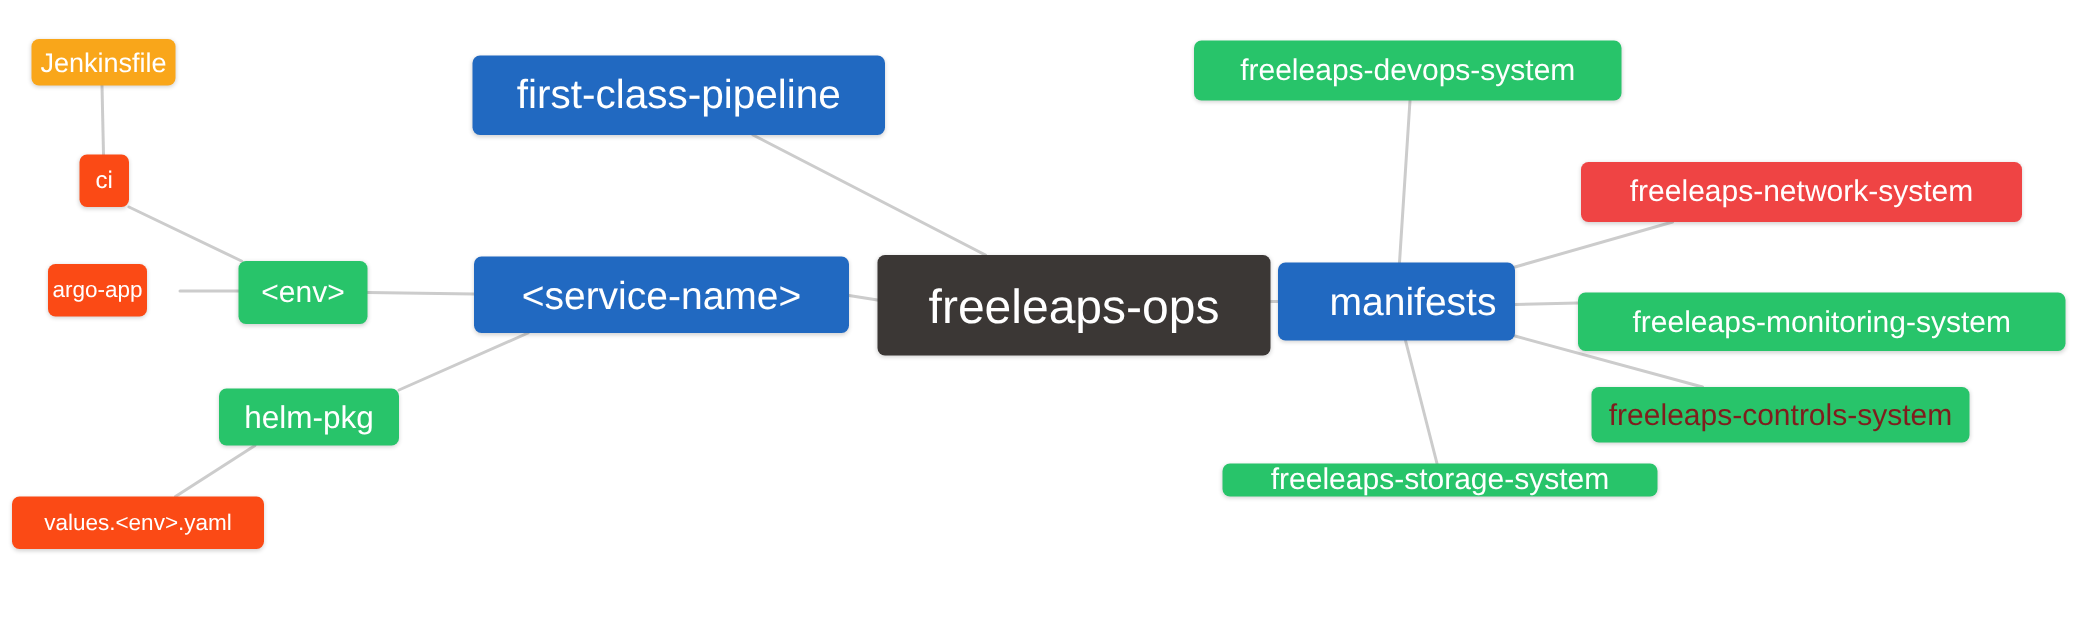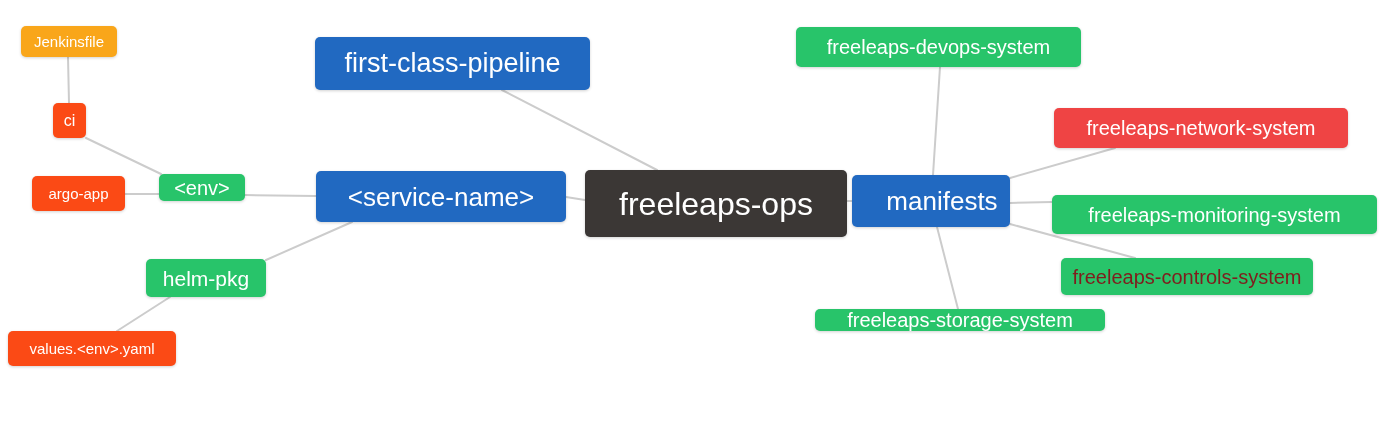--- a/index.html
+++ b/index.html
@@ -53,30 +53,30 @@
       <line x1="566" y1="197" x2="585" y2="200" stroke="#CCCCCC" stroke-width="2" stroke-linecap="round"></line>
       <line x1="502" y1="90" x2="657" y2="170" stroke="#CCCCCC" stroke-width="2" stroke-linecap="round"></line>
       <line x1="847" y1="201" x2="852" y2="201" stroke="#CCCCCC" stroke-width="2" stroke-linecap="round"></line>
       <line x1="933" y1="175" x2="940" y2="67" stroke="#CCCCCC" stroke-width="2" stroke-linecap="round"></line>
       <line x1="1010" y1="178" x2="1115" y2="148" stroke="#CCCCCC" stroke-width="2" stroke-linecap="round"></line>
       <line x1="1010" y1="203" x2="1052" y2="202" stroke="#CCCCCC" stroke-width="2" stroke-linecap="round"></line>
       <line x1="1010" y1="224" x2="1135" y2="258" stroke="#CCCCCC" stroke-width="2" stroke-linecap="round"></line>
       <line x1="937" y1="227" x2="958" y2="309" stroke="#CCCCCC" stroke-width="2" stroke-linecap="round"></line>
     </svg>
   <div id="node-layer">
-      <div class="node" style="left: 21px; top: 26px; width: 96px; height: 31px; font-size: 15px; background: rgb(249, 166, 26); color: rgb(255, 255, 255);">
+      <div class="node" style="left: 21px; top: 26px; width: 96px; height: 31px; font-size: 18px; background: rgb(249, 166, 26); color: rgb(255, 255, 255);">
         <span>Jenkinsfile</span>
       </div>
       <div class="node" style="left: 53px; top: 103px; width: 33px; height: 35px; font-size: 16px; background: rgb(251, 74, 21); color: rgb(255, 255, 255);">
         <span>ci</span>
       </div>
-      <div class="node" style="left: 32px; top: 176px; width: 93px; height: 35px; font-size: 15px; background: rgb(251, 74, 21); color: rgb(255, 255, 255);">
+      <div class="node" style="left: 32px; top: 176px; width: 66px; height: 35px; font-size: 15px; background: rgb(251, 74, 21); color: rgb(255, 255, 255);">
         <span>argo-app</span>
       </div>
-      <div class="node" style="left: 159px; top: 174px; width: 86px; height: 27px; font-size: 20px; background: rgb(40, 196, 106); color: rgb(255, 255, 255);">
+      <div class="node" style="left: 159px; top: 174px; width: 86px; height: 42px; font-size: 20px; background: rgb(40, 196, 106); color: rgb(255, 255, 255);">
         <span>&lt;env&gt;</span>
       </div>
       <div class="node" style="left: 146px; top: 259px; width: 120px; height: 38px; font-size: 21px; background: rgb(40, 196, 106); color: rgb(255, 255, 255);">
         <span>helm-pkg</span>
       </div>
       <div class="node" style="left: 8px; top: 331px; width: 168px; height: 35px; font-size: 15px; background: rgb(251, 74, 21); color: rgb(255, 255, 255);">
         <span>values.&lt;env&gt;.yaml</span>
       </div>
       <div class="node" style="left: 315px; top: 37px; width: 275px; height: 53px; font-size: 27px; background: rgb(33, 105, 193); color: rgb(255, 255, 255);">
         <span>first-class-pipeline</span>

